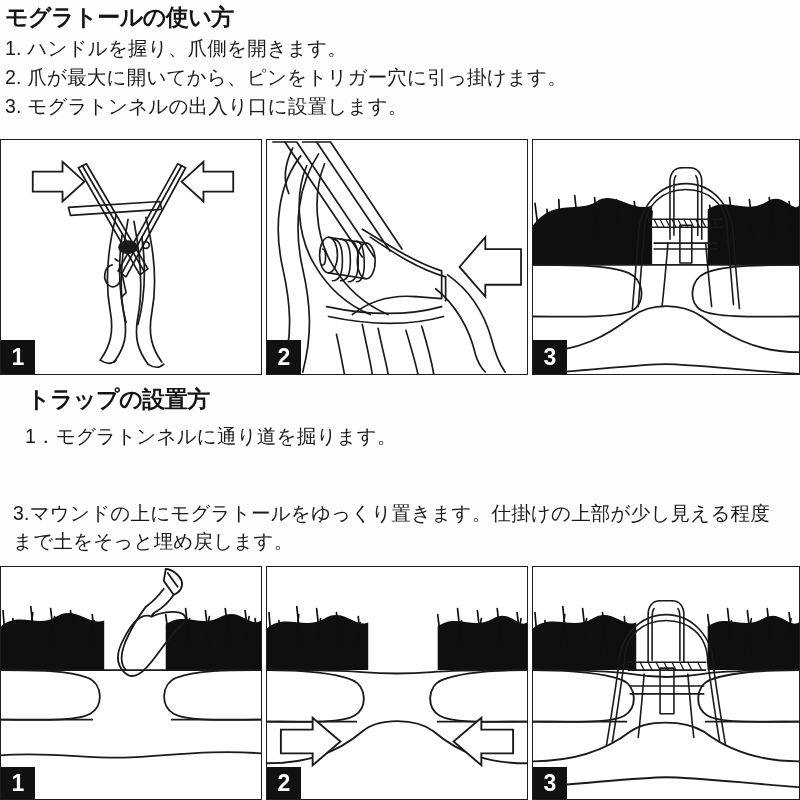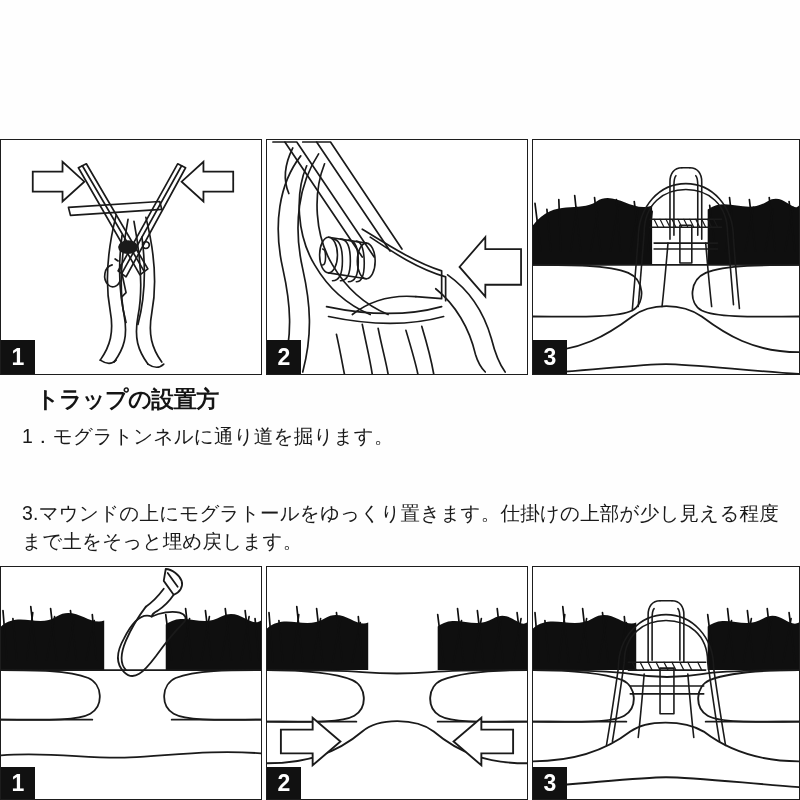--- a/index.html
+++ b/index.html
@@ -37,24 +37,24 @@
     line-height: 29px;
     color: #1a1a1a;
     white-space: nowrap;
     letter-spacing: 0.2px;
   }
   .step-line.wrap { white-space: normal; }
 
   #head-block { position: absolute; left: 5px; top: 4px; }
   #head-block .section-title { margin-bottom: 4px; }
 
-  #setup-block { position: absolute; left: 14px; top: 386px; }
+  #setup-block { position: absolute; left: 5px; top: 386px; }
   #setup-block .section-title { margin-left: 22px; margin-bottom: 10px; }
   #setup-block .step-line { margin-bottom: 10px; }
-  #setup-block .step-line.s1 { margin-left: 8px; }
+  #setup-block .step-line.s1 { margin-left: 20px; }
   #setup-block .step-line.s2 { margin-left: 12px; }
   #setup-block .step-line.s3 { margin-left: 8px; line-height: 28px; }
 
   
   .fig-row {
     position: absolute;
     left: 0;
     width: 800px;
     display: flex;
   }
@@ -95,20 +95,28 @@
     font-family: "Liberation Sans", sans-serif;
     z-index: 5;
   }
   #fig-row-2 .badge { height: 32px; }
 </style>
 </head>
 <body>
 
 <div class="page">
 
+  <div id="head-block">
+    <div class="section-title">モグラトールの使い方</div>
+    <div class="steps">
+      <div class="step-line">1. ハンドルを握り、爪側を開きます。</div>
+      <div class="step-line">2. 爪が最大に開いてから、ピンをトリガー穴に引っ掛けます。</div>
+      <div class="step-line">3. モグラトンネルの出入り口に設置します。</div>
+    </div>
+  </div>
 
   <div class="fig-row" id="fig-row-1">
 
     <div class="panel p1">
       <svg viewBox="0 0 262 236" preserveAspectRatio="none">
         <g fill="none" stroke="#1a1a1a" stroke-width="1.7" stroke-linejoin="round" stroke-linecap="round">
 
           <path d="M78 28 L86 24 L148 130 L140 136 Z"></path>
           <path d="M82 26 L144 132"></path>
 

